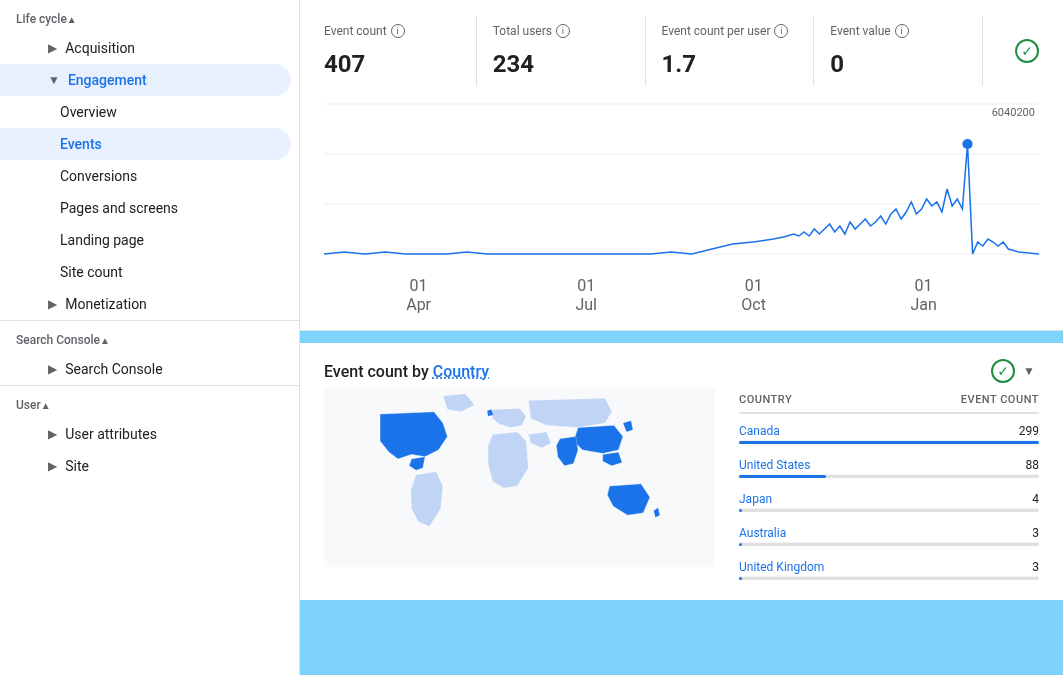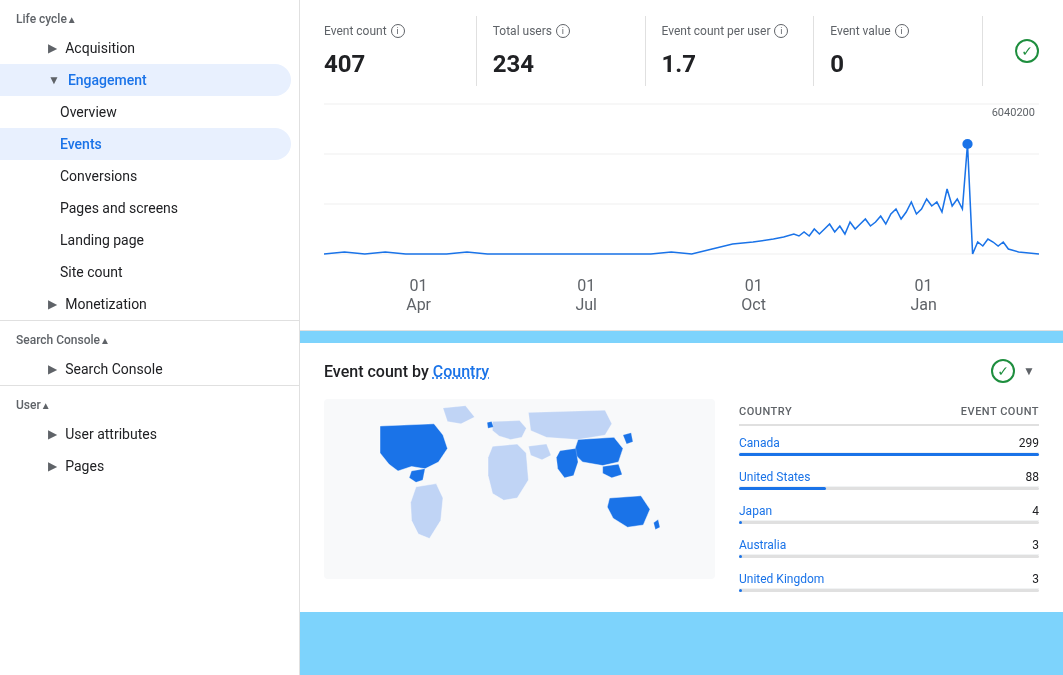--- a/index.html
+++ b/index.html
@@ -147,21 +147,21 @@
     .country-section {
       background: #fff;
       margin: 12px 0 0 0;
       padding: 16px 24px;
     }
 
     .section-title {
       font-size: 16px;
       font-weight: 500;
       color: #202124;
-      margin-bottom: 16px;
+      margin-bottom: 4px;
       display: flex;
       align-items: center;
       justify-content: space-between;
     }
 
     .section-title .title-text {
       display: flex;
       align-items: center;
       gap: 4px;
     }
@@ -311,21 +311,21 @@
     <span class="chevron">▲</span>
   </div>
 
   <div class="sidebar-item sidebar-item-sub">
     <span class="arrow">▶</span>
     <span>User attributes</span>
   </div>
 
   <div class="sidebar-item sidebar-item-sub">
     <span class="arrow">▶</span>
-    <span>Pages</span>
+    <span>Site</span>
   </div>
 
 </div>
 
 <div class="main">
 
   <div class="stats-row">
     <div class="stats-cards">
 
       <div class="stat-card">

